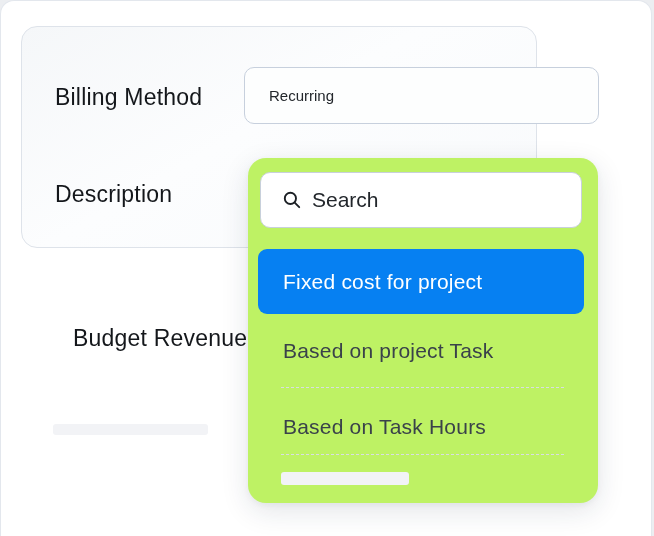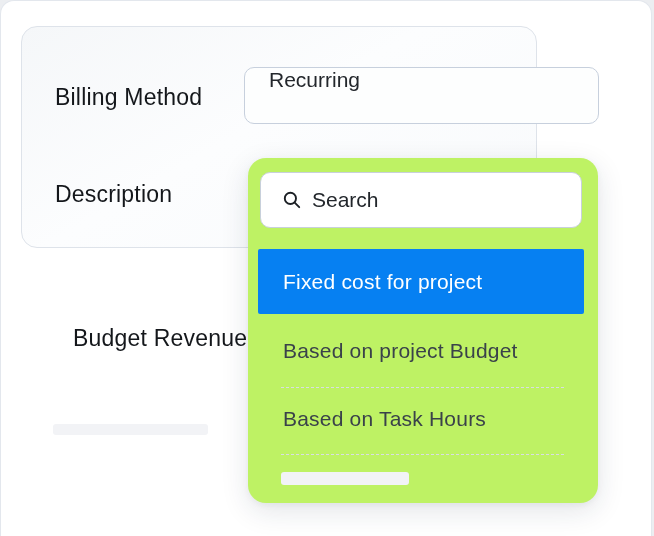--- a/index.html
+++ b/index.html
@@ -50,22 +50,23 @@
 
   .value-box {
     position: absolute;
     left: 222px; top: 40px;
     width: 355px; height: 57px;
     box-sizing: border-box;
     border: 1px solid #c7d0dd;
     border-radius: 10px;
     background: #fdfefe;
     display: flex;
+    align-items: center;
     padding-left: 24px;
-    font-size: 21px;
+    font-size: 15px;
     color: #23272c;
     cursor: pointer;
   }
 
   
   .dropdown {
     position: absolute;
     left: 247px; top: 157px;
     width: 350px; height: 345px;
     background: #bef264;
@@ -95,21 +96,21 @@
     color: #1f2429;
     width: 240px;
     padding: 0;
   }
   .search-input::placeholder { color: #22262b; opacity: 1; }
 
   .opt-selected {
     position: absolute;
     left: 10px; top: 91px;
     width: 326px; height: 65px;
-    border-radius: 2px;
+    border-radius: 9px;
     display: flex;
     align-items: center;
     padding-left: 25px;
     box-sizing: border-box;
     color: #ffffff;
     font-size: 21px;
     letter-spacing: 0.2px;
     cursor: pointer;
   }
   .opt-row {
@@ -118,21 +119,21 @@
     display: flex;
     align-items: center;
     padding-left: 35px;
     box-sizing: border-box;
     font-size: 21px;
     color: #3a424a;
     letter-spacing: 0.2px;
     cursor: pointer;
   }
   .opt-2 { top: 156px; height: 73px; }
-  .opt-3 { top: 228px; height: 66px; }
+  .opt-3 { top: 236px; height: 66px; }
   .divider {
     position: absolute;
     left: 33px; right: 34px;
     height: 0;
     border-top: 1px dashed #d8dde3;
   }
   .div-1 { top: 229px; }
   .div-2 { top: 296px; }
 
   .skeleton {
@@ -176,21 +177,21 @@
           <line x1="11.7" y1="11.7" x2="16.2" y2="16.2"></line>
         </svg>
         <input class="search-input" type="text" placeholder="Search" style="">
       </div>
 
       <div class="opt-selected" style="background: rgb(6, 128, 242);">
         <span>Fixed cost for project</span>
       </div>
 
       <div class="opt-row opt-2">
-        <span>Based on project Budget</span>
+        <span>Based on project Task</span>
       </div>
       <div class="divider div-1"></div>
 
       <div class="opt-row opt-3">
         <span>Based on Task Hours</span>
       </div>
       <div class="divider div-2"></div>
 
       <div class="skeleton skel-dropdown"></div>
     </div>

